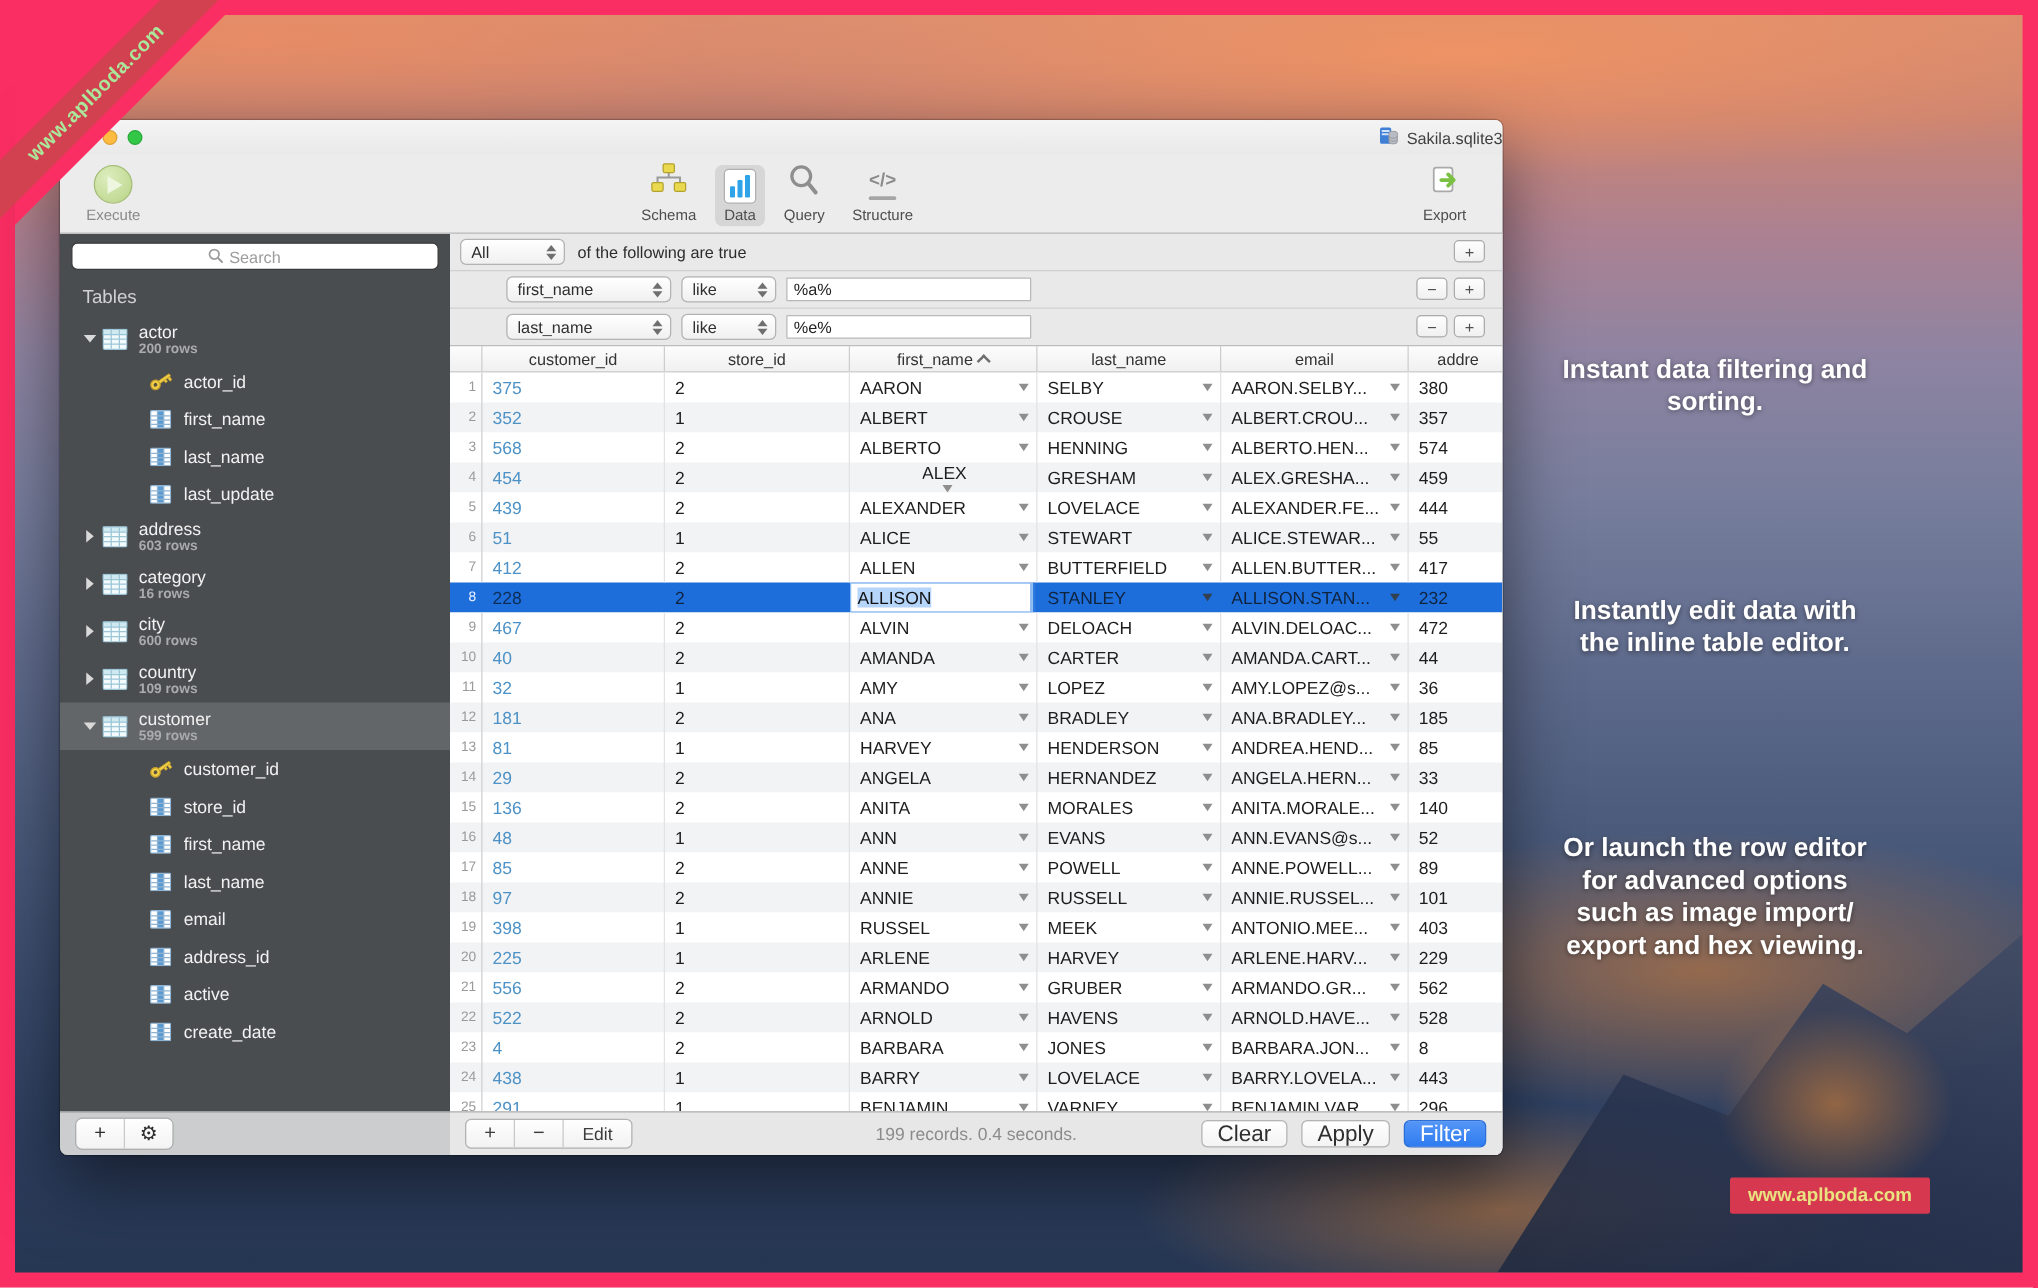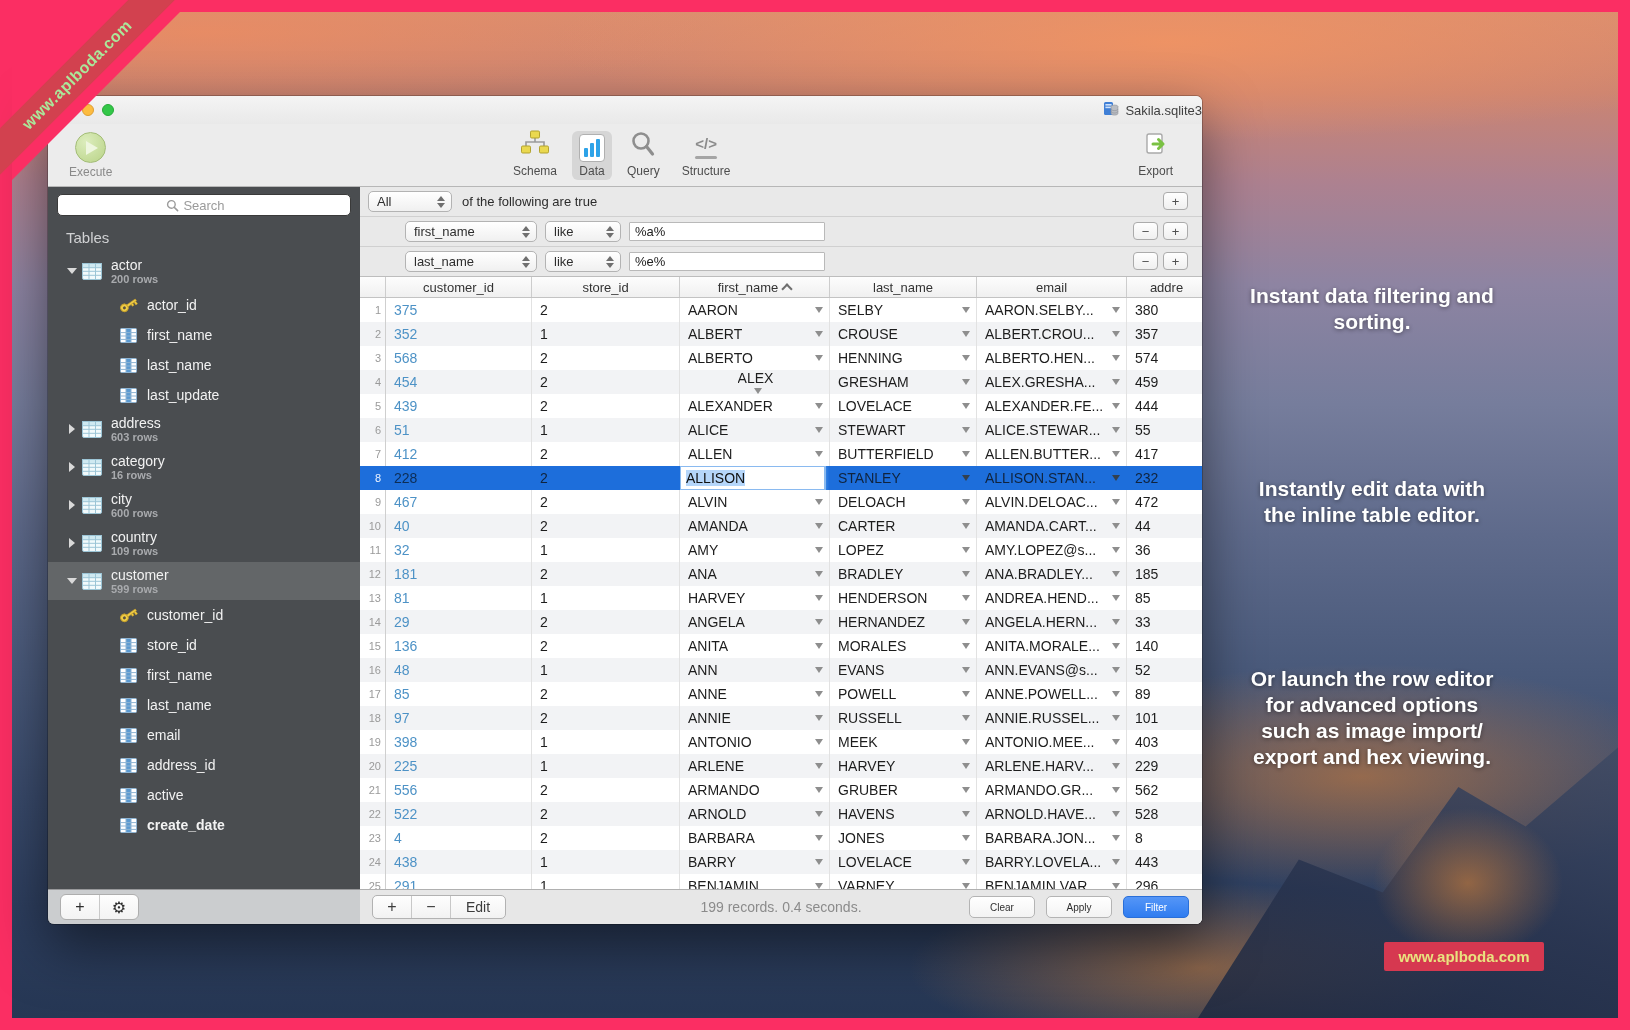--- a/index.html
+++ b/index.html
@@ -149,21 +149,21 @@
     align-items:center;position:relative;flex:none;}
   .seg2{display:flex;background:linear-gradient(#fefefe,#f2f2f2);border:1px solid #b2b2b2;
     border-radius:5px;overflow:hidden;height:22px;margin-left:12px;}
   .seg2 .sbtn2{display:flex;align-items:center;justify-content:center;color:#3c3c3c;
     border-right:1px solid #c8c8c8;}
   .seg2 .sbtn2:last-child{border-right:none;}
   .records{position:absolute;left:0;right:0;text-align:center;font-size:14px;color:#8b8b8b;}
   .right-btns{position:absolute;right:13px;top:6px;display:flex;gap:11px;}
   .pbtn{height:22px;min-width:66px;border:1px solid #b4b4b4;border-radius:5px;
     background:linear-gradient(#ffffff,#f3f3f3);display:flex;align-items:center;
-    justify-content:center;font-size:10px;color:#2f2f2f;padding:0 12px;box-sizing:border-box;}
+    justify-content:center;font-size:18px;color:#2f2f2f;padding:0 12px;box-sizing:border-box;}
   .pbtn.primary{background:linear-gradient(#5596f7,#2f7cf0);border-color:#2a6fd8;color:#fff;}
 </style>
 </head>
 <body>
 
 <div class="wallpaper">
   <div class="mountain"></div>
   <div class="mountain-lit"></div>
 </div>
 
@@ -491,21 +491,21 @@
               <svg width="17" height="15" viewBox="0 0 17 15">
                 <rect x="0.5" y="0.5" width="16" height="14" rx="1" fill="#fff" stroke="#8fb4d3"></rect>
                 <rect x="6" y="1" width="5" height="13" fill="#5b9ad1"></rect>
                 <path d="M1 4.6h15M1 8h15M1 11.4h15M6 1v13M11 1v13" stroke="#8fb4d3" fill="none"></path>
               </svg>
             </span>
             <span class="tlabels">
               <span class="tname">active</span>
             </span>
           </div>
-          <div class="titem col" style="padding-left: 52px; font-weight: bold;">
+          <div class="titem col" style="padding-left: 52px;">
             <span class="disc"></span>
             <span class="ticon">
               <svg width="17" height="15" viewBox="0 0 17 15">
                 <rect x="0.5" y="0.5" width="16" height="14" rx="1" fill="#fff" stroke="#8fb4d3"></rect>
                 <rect x="6" y="1" width="5" height="13" fill="#5b9ad1"></rect>
                 <path d="M1 4.6h15M1 8h15M1 11.4h15M6 1v13M11 1v13" stroke="#8fb4d3" fill="none"></path>
               </svg>
             </span>
             <span class="tlabels">
               <span class="tname">create_date</span>
@@ -1039,21 +1039,21 @@
           </div>
           <div class="trow">
             <div class="gutter">19</div>
             <div class="cell cid" style="width: 146px;">
               <span class="ctext">398</span>
             </div>
             <div class="cell" style="width: 148px;">
               <span class="ctext">1</span>
             </div>
             <div class="cell" style="width: 150px;">
-              <span class="ctext">ANTONIO</span>
+              <span class="ctext">RUSSEL</span>
               <span class="cell-arrow"></span>
             </div>
             <div class="cell" style="width: 147px;">
               <span class="ctext">MEEK</span>
               <span class="cell-arrow"></span>
             </div>
             <div class="cell" style="width: 150px;">
               <span class="ctext">ANTONIO.MEE...</span>
               <span class="cell-arrow"></span>
             </div>

